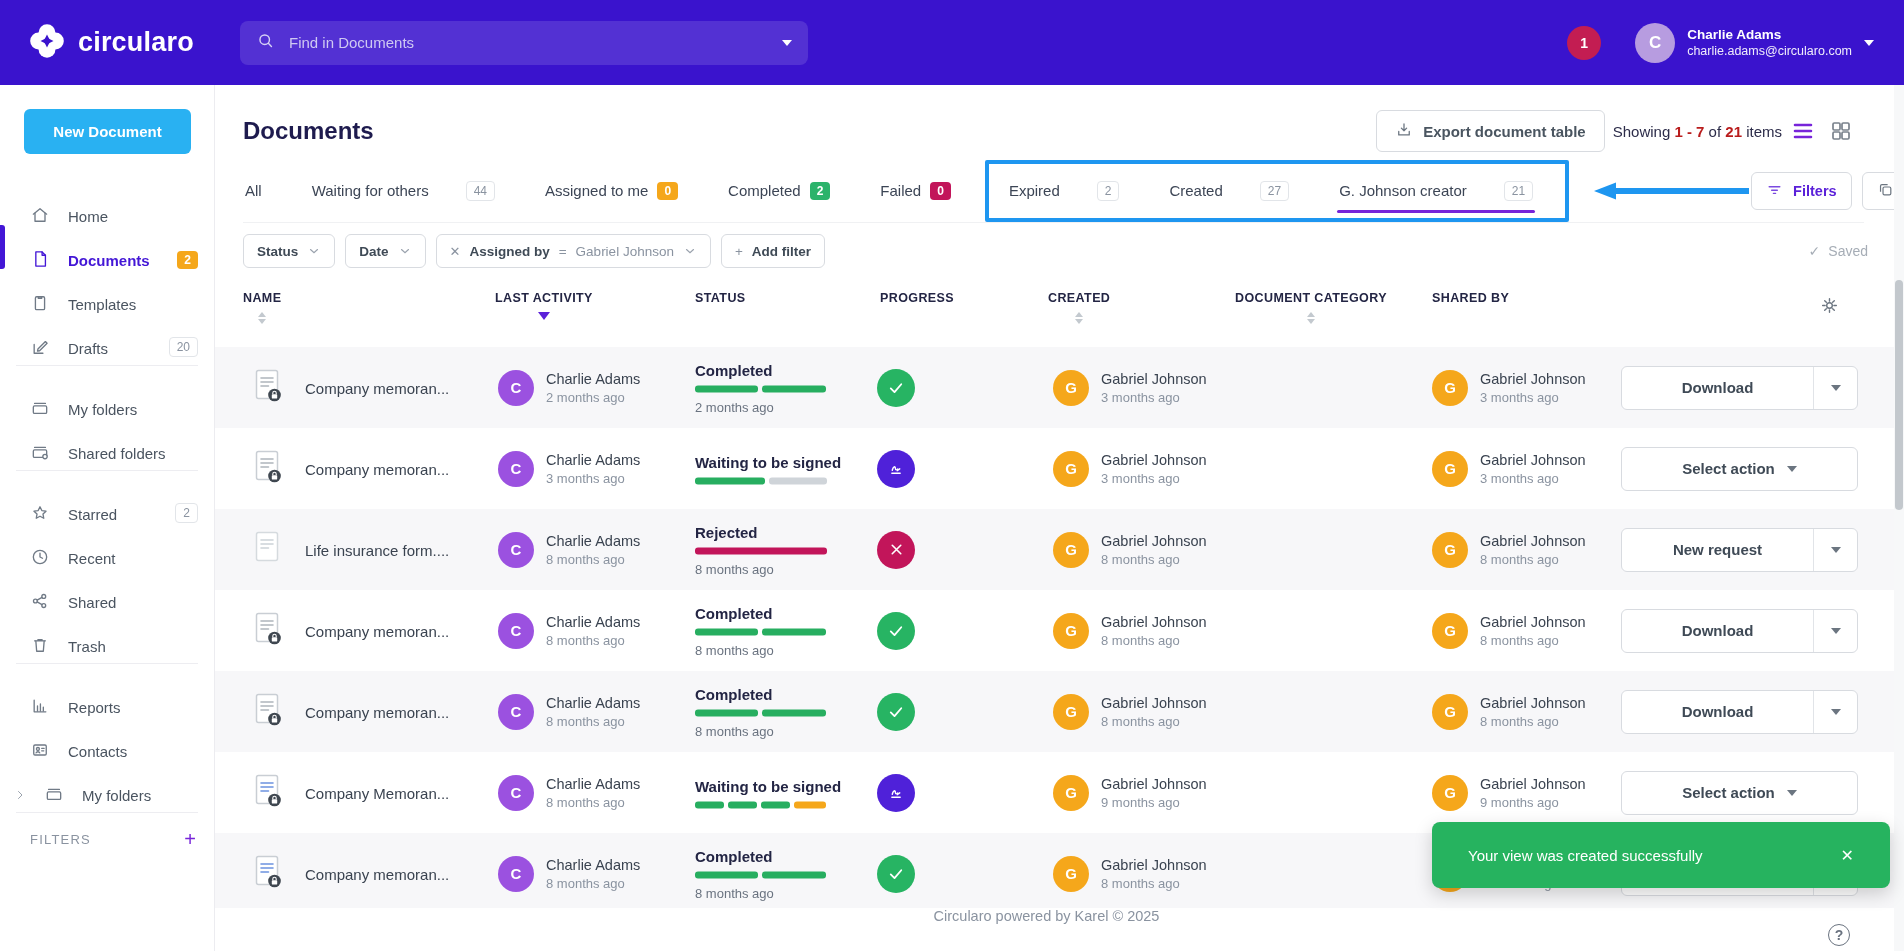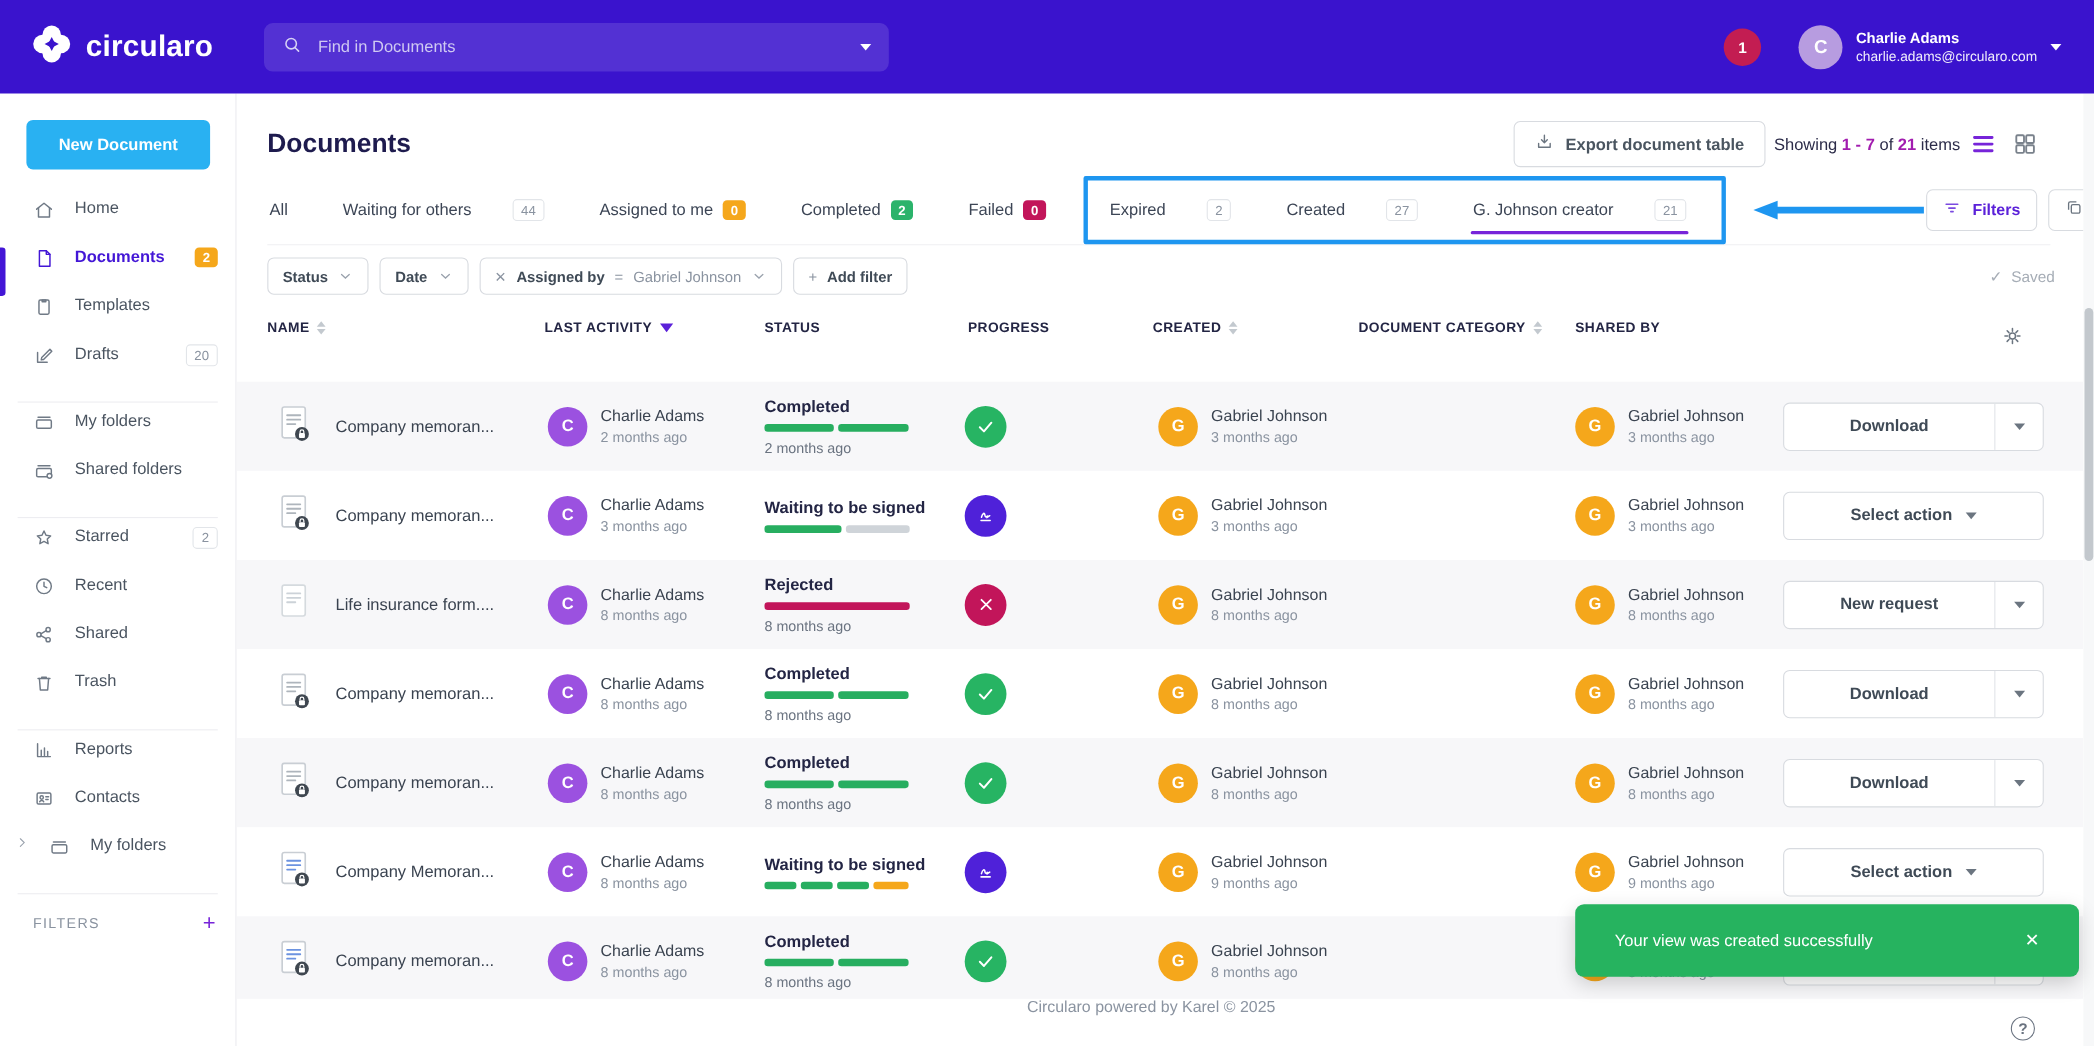--- a/index.html
+++ b/index.html
@@ -29,21 +29,21 @@
   .u-txt{color:#fff;line-height:1.3;}
   .u-name{font-size:13.5px;font-weight:bold;}
   .u-mail{font-size:12.5px;opacity:.92;}
 
   
   aside{position:absolute;top:85px;left:0;bottom:0;width:215px;background:#fff;
         border-right:1px solid #ececf0;padding-top:24px;z-index:20;}
   .new-doc{display:block;margin:0 24px;width:167px;height:45px;background:#29b1f2;color:#fff;
            border:none;border-radius:6px;font-size:15px;font-weight:bold;cursor:pointer;font-family:inherit;}
   nav{margin-top:27px;}
-  .nav-item{height:44px;display:flex;align-items:flex-start;padding:0 16px 0 30px;gap:18px;
+  .nav-item{height:44px;display:flex;align-items:flex-end;padding:0 16px 0 30px;gap:18px;
             color:#4a5460;font-size:15px;cursor:pointer;position:relative;}
   .nav-item svg{color:#707a86;flex:none;}
   .nav-item .lbl{flex:1;white-space:nowrap;}
   .nav-item.active{color:#4316d6;font-weight:bold;}
   .nav-item.active svg{color:#4316d6;}
   .nav-item.active::before{content:"";position:absolute;left:0;top:0;bottom:0;width:5px;
             background:#4316d6;border-radius:0 3px 3px 0;}
   .nav-div{height:1px;background:#ededf1;margin:8px 16px;}
   .nbadge{font-size:12px;border-radius:4px;padding:2px 7px;font-weight:bold;}
   .nbadge.orange{background:#f5a71b;color:#fff;}
@@ -55,21 +55,21 @@
 
   
   main{position:absolute;top:85px;left:215px;right:10px;bottom:0;background:#fff;overflow:hidden;}
   .page-head{display:flex;align-items:center;margin:22px 36px 0 28px;height:48px;}
   h1{margin:0;font-size:24px;color:#1e1b4e;font-weight:bold;}
   .head-tools{margin-left:auto;display:flex;align-items:center;gap:4px;}
   .btn{display:inline-flex;align-items:center;gap:10px;height:42px;padding:0 18px;background:#fff;
        border:1.5px solid #d8dbe0;border-radius:6px;font-size:15px;font-weight:bold;color:#4a5560;
        cursor:pointer;font-family:inherit;}
   .showing{font-size:15px;color:#2c2c49;margin-left:4px;}
-  .showing b{color:#a21caf;}
+  .showing b{color:#b91c1c;}
   .icon-btn{width:34px;height:34px;display:flex;align-items:center;justify-content:center;cursor:pointer;}
 
   
   .tabs-row{display:flex;align-items:center;height:64px;margin:4px 30px 0 28px;
             border-bottom:1px solid #f0f1f3;}
   .tabs-plain,.tabs-boxed{display:flex;align-items:center;height:100%;}
   .tab{display:inline-flex;align-items:center;gap:9px;height:44px;padding:0 2px;margin-right:46px;
        font-size:15px;color:#3c4555;cursor:pointer;position:relative;white-space:nowrap;}
   .tab.active::after{content:"";position:absolute;left:0;right:0;bottom:0;height:3px;
        background:#7724d9;border-radius:2px;}
@@ -90,21 +90,21 @@
   .chip{display:inline-flex;align-items:center;gap:9px;height:34px;padding:0 13px;background:#fff;
         border:1px solid #d8dbe0;border-radius:6px;font-size:13.5px;color:#3f4a56;font-weight:bold;
         cursor:pointer;white-space:nowrap;}
   .chip .muted{color:#8a93a0;font-weight:normal;}
   .chip .x{color:#8a93a0;font-size:13px;font-weight:normal;}
   .saved{margin-left:auto;color:#a6adb6;font-size:14px;display:flex;gap:8px;align-items:center;}
 
   
   .cols-row{position:relative;height:34px;margin-top:22px;}
   .col{position:absolute;top:0;display:flex;align-items:center;gap:7px;font-size:12.5px;
-       font-weight:bold;color:#232544;letter-spacing:.4px;cursor:pointer;white-space:nowrap;}
+       font-weight:bold;color:#232544;letter-spacing:.4px;cursor:pointer;white-space:nowrap;flex-direction:column;}
   .sorter{display:inline-flex;flex-direction:column;gap:2px;}
   .sorter i{width:0;height:0;border-left:4.5px solid transparent;border-right:4.5px solid transparent;}
   .sorter .up{border-bottom:5px solid #c3c9cf;}
   .sorter .dn{border-top:5px solid #c3c9cf;}
   .sort-active{width:0;height:0;border-left:6px solid transparent;border-right:6px solid transparent;
        border-top:8px solid #5b21d9;}
   .gear{position:absolute;right:54px;top:4px;cursor:pointer;}
 
   .rows{margin-top:22px;}
   .row{position:relative;height:81px;}

